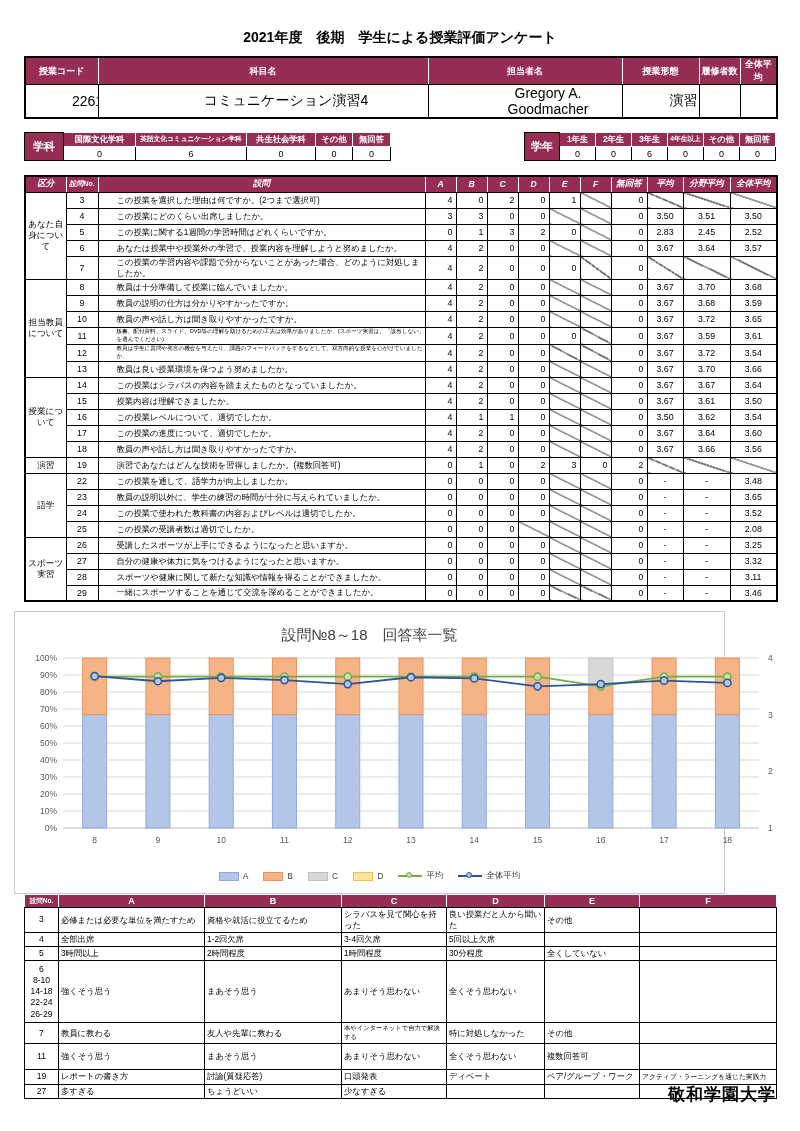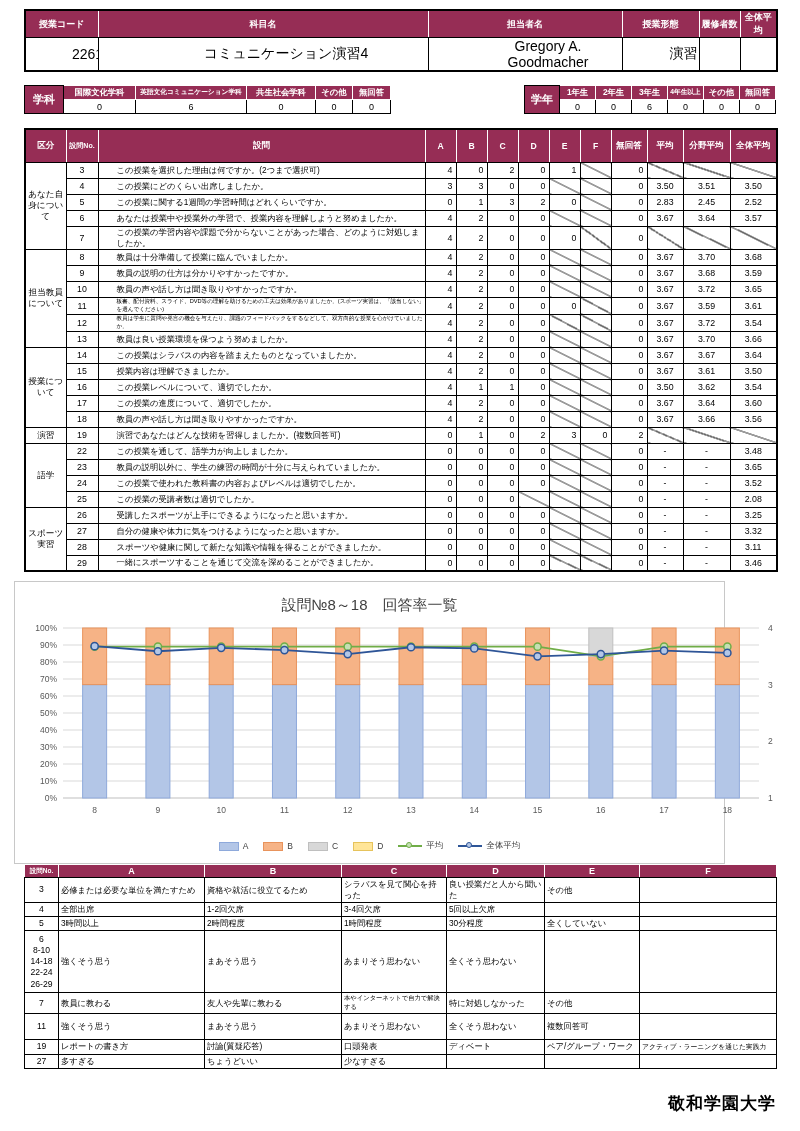--- a/index.html
+++ b/index.html
@@ -21,21 +21,21 @@
   
   .small-tables{display:flex;justify-content:space-between;margin:13px 24px 0 24px;}
   .mini{border:1.5px solid #000;}
   .mini th{background:var(--maroon);color:#fff;font-weight:bold;border:1px solid #fff;height:14px;font-size:8.3px;}
   .mini th.label{font-size:11px;border:1px solid #000;}
   .mini th.xs{font-size:6.7px;}
   .mini td{border:1px solid #000;height:14px;text-align:center;font-size:9px;}
 
   
   .main{margin:14px 0 0 24px;width:752px;border:2px solid #000;}
-  .main th{background:var(--maroon);color:#fff;font-size:8.6px;font-weight:bold;height:33px;border:1px solid #fff;border-bottom:1.5px solid #000;}
+  .main th{background:var(--maroon);color:#fff;font-size:8.6px;font-weight:bold;height:16px;border:1px solid #fff;border-bottom:1.5px solid #000;font-style:italic;}
   .main th.col-no{font-size:7px;}
   .main td{border:1px solid #000;height:16px;font-size:8.8px;}
   .main tbody{border-top:1.6px solid #000;}
   .main td.cat{text-align:center;font-size:8.6px;line-height:1.25;}
   .main td.qno{text-align:center;}
   .main td.q{font-size:8.3px;padding-left:18px;}
   .main td.q.small{font-size:5.6px;}
   .main td.num{text-align:right;padding-right:3px;}
   .main td.avg{text-align:center;}
   .diag{background-image:linear-gradient(to top right,transparent calc(50% - 0.6px),#3a3a3a calc(50% - 0.6px),#3a3a3a calc(50% + 0.6px),transparent calc(50% + 0.6px));}
@@ -62,20 +62,21 @@
   .choices td.xs{font-size:6.3px;}
   .choices td.sm{font-size:6.8px;}
 
   .logo{position:absolute;right:24px;top:1083px;font-size:17px;font-weight:900;letter-spacing:1px;}
 </style>
 </head>
 <body>
 
 <div class="page">
 
+  <h1 class="page-title">2021年度　後期　学生による授業評価アンケート</h1>
 
   <table class="course">
     <colgroup>
         <col style="width:73px">
         <col style="width:330px">
         <col style="width:194px">
         <col style="width:77px">
         <col style="width:41px">
         <col style="width:37px">
       </colgroup>

